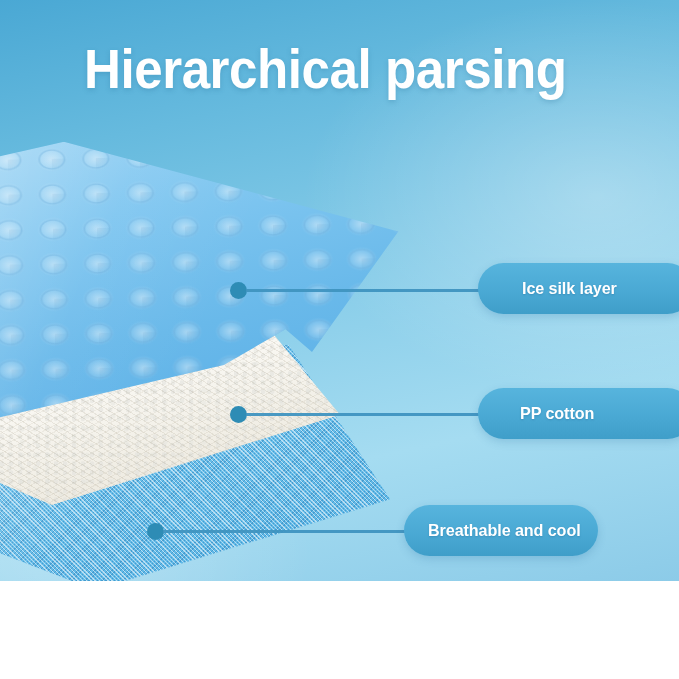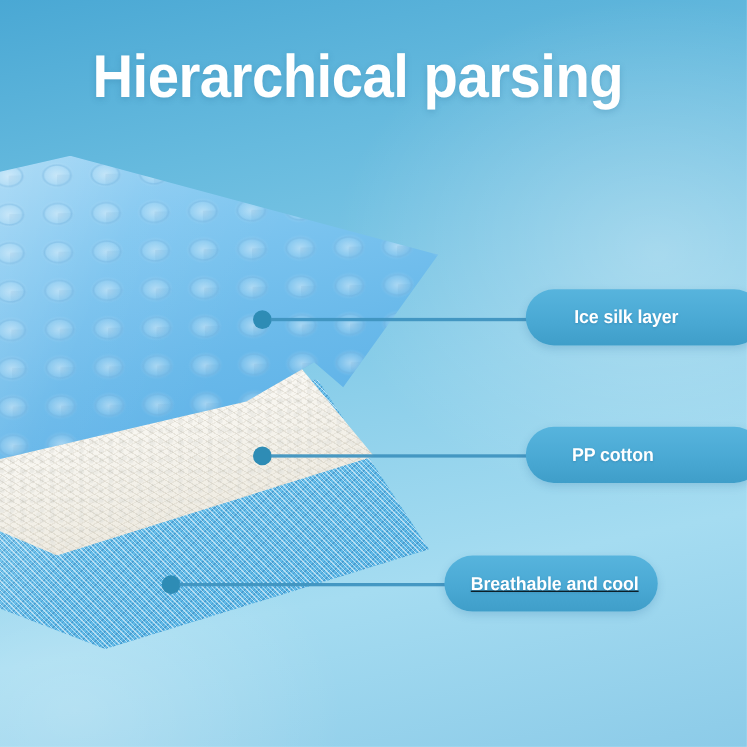--- a/index.html
+++ b/index.html
@@ -3,21 +3,21 @@
 <meta charset="utf-8">
 <style>
   html,body{margin:0;padding:0;}
   body{
     width:679px;height:679px;
     font-family:"Liberation Sans", sans-serif;
     overflow:hidden;
   }
   #stage{
     position:relative;
-    width:679px;height:679px;
+    width:679px;height:581px;
     overflow:hidden;
     background:linear-gradient(168deg,#4aa8d4 0%,#66bade 22%,#8ccfea 52%,#a5dcf1 74%,#8ccbe8 100%);
   }
   
   .bg-sheen{
     position:absolute;inset:0;
     background:radial-gradient(ellipse 70% 55% at 88% 34%, rgba(255,255,255,.30) 0%, rgba(255,255,255,0) 62%),
                radial-gradient(ellipse 60% 45% at 10% 95%, rgba(255,255,255,.22) 0%, rgba(255,255,255,0) 60%);
     pointer-events:none;
   }
@@ -156,17 +156,17 @@
   </div>
 
   <div class="dot" id="dot1" style="left: 230px; top: 406px; background: rgb(46, 140, 181);"></div>
   <div class="leader" id="line1" style="left: 246px; top: 413px; width: 245px; background: rgb(63, 147, 192);"></div>
   <div class="pill" id="pill1" style="left: 478px; top: 388px; width: 215px; padding-left: 42px;">
     <span>PP cotton</span>
   </div>
 
   <div class="dot" id="dot2" style="left: 147px; top: 523px; background: rgb(46, 140, 181);"></div>
   <div class="leader" id="line2" style="left: 163px; top: 530px; width: 248px; background: rgb(63, 147, 192);"></div>
-  <div class="pill" id="pill2" style="left: 404px; top: 505px; width: 194px; padding-left: 24px; text-decoration: underline;">
+  <div class="pill" id="pill2" style="left: 404px; top: 505px; width: 194px; padding-left: 24px;">
     <span>Breathable and cool</span>
   </div>
 
 </div>
 
 </body></html>

